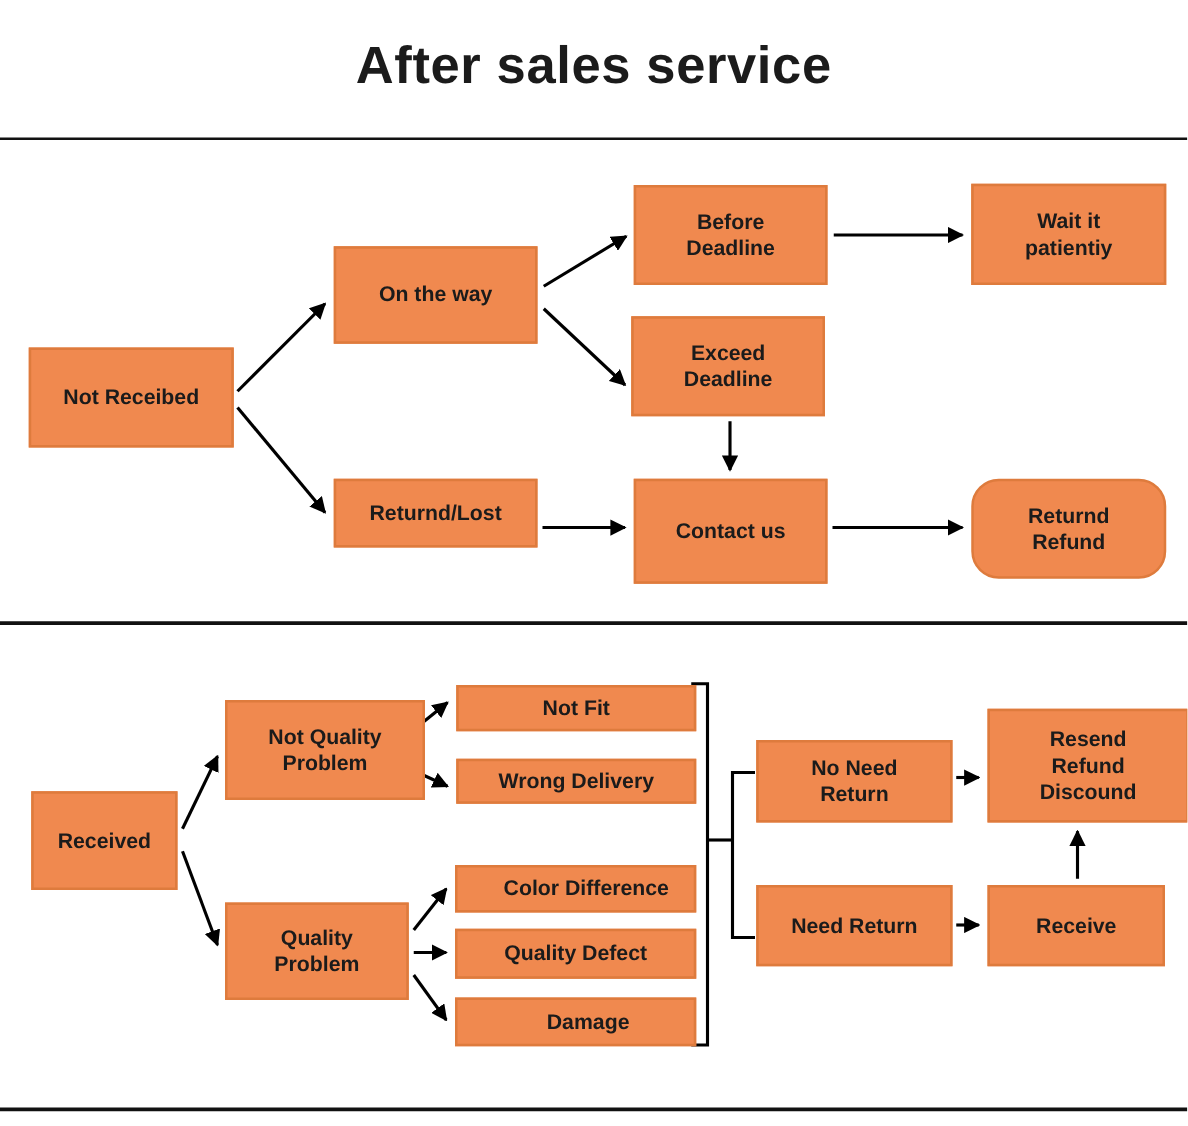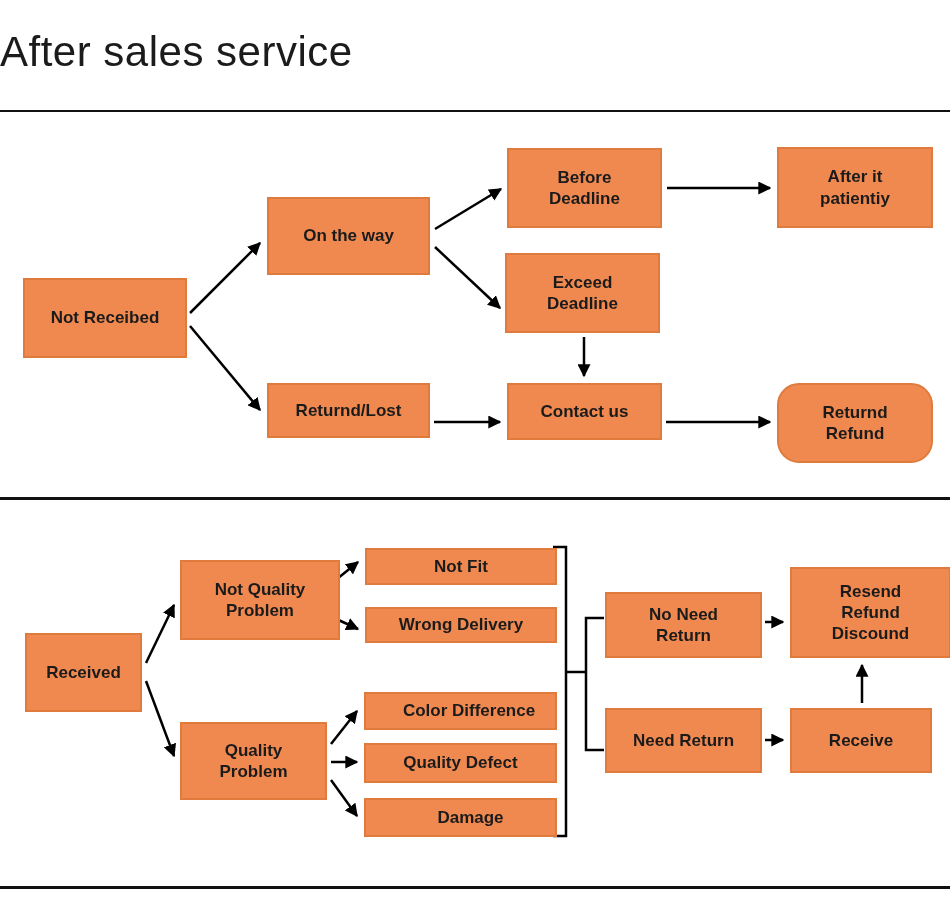--- a/index.html
+++ b/index.html
@@ -12,21 +12,22 @@
   html,body{margin:0;padding:0;background:#ffffff;}
   .stage{
     position:relative;
     width:950px;height:901px;
     background:#ffffff;
     font-family:"Liberation Sans", sans-serif;
     overflow:hidden;
   }
   .title{
     position:absolute;left:0;top:28px;width:950px;
-    font-size:42px;font-weight:400;
+    text-align:center;
+    font-size:42px;font-weight:700;
     letter-spacing:0.5px;
     color:var(--text);
   }
   .divider{
     position:absolute;left:0;width:950px;
     background:var(--divider);
   }
   .node{
     position:absolute;
     box-sizing:border-box;
@@ -88,26 +89,26 @@
 
     <line x1="765" y1="622" x2="783" y2="622" marker-end="url(#ah)"></line>
     <line x1="765" y1="740" x2="783" y2="740" marker-end="url(#ah)"></line>
     <line x1="862" y1="703" x2="862" y2="665" marker-end="url(#ah)"></line>
   </svg>
 
   <div class="node" style="left:23px;top:278px;width:164px;height:80px;">Not Receibed</div>
   <div class="node" style="left:267px;top:197px;width:163px;height:78px;">On the way</div>
   <div class="node" style="left:507px;top:148px;width:155px;height:80px;">Before
 Deadline</div>
-  <div class="node" style="left:777px;top:147px;width:156px;height:81px;">After it
+  <div class="node" style="left:777px;top:147px;width:156px;height:81px;">Wait it
 patientiy</div>
   <div class="node" style="left:505px;top:253px;width:155px;height:80px;">Exceed
 Deadline</div>
   <div class="node" style="left:267px;top:383px;width:163px;height:55px;">Returnd/Lost</div>
-  <div class="node" style="left:507px;top:383px;width:155px;height:57px;">Contact us</div>
+  <div class="node" style="left:507px;top:383px;width:155px;height:84px;">Contact us</div>
   <div class="node" style="left:777px;top:383px;width:156px;height:80px;border-radius:22px;">Returnd
 Refund</div>
 
   <div class="node" style="left:25px;top:633px;width:117px;height:79px;">Received</div>
   <div class="node" style="left:180px;top:560px;width:160px;height:80px;">Not Quality
 Problem</div>
   <div class="node" style="left:180px;top:722px;width:147px;height:78px;">Quality
 Problem</div>
   <div class="node" style="left:365px;top:548px;width:192px;height:37px;">Not Fit</div>
   <div class="node" style="left:365px;top:607px;width:192px;height:36px;">Wrong Delivery</div>

